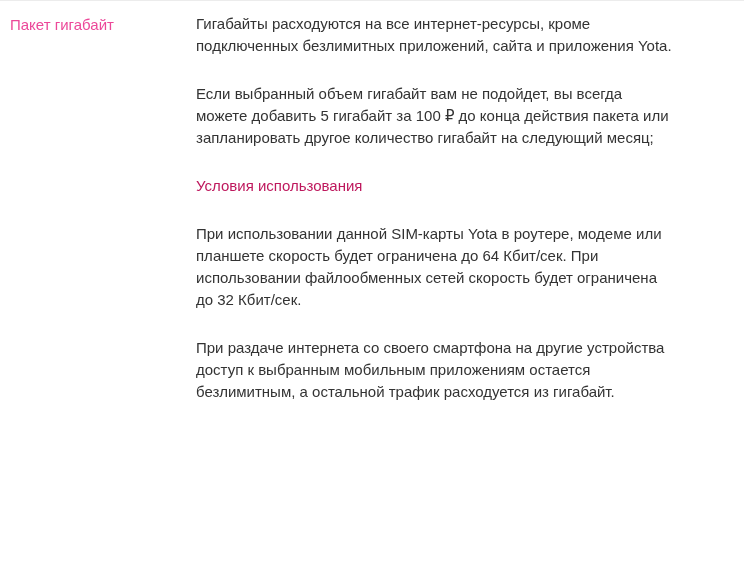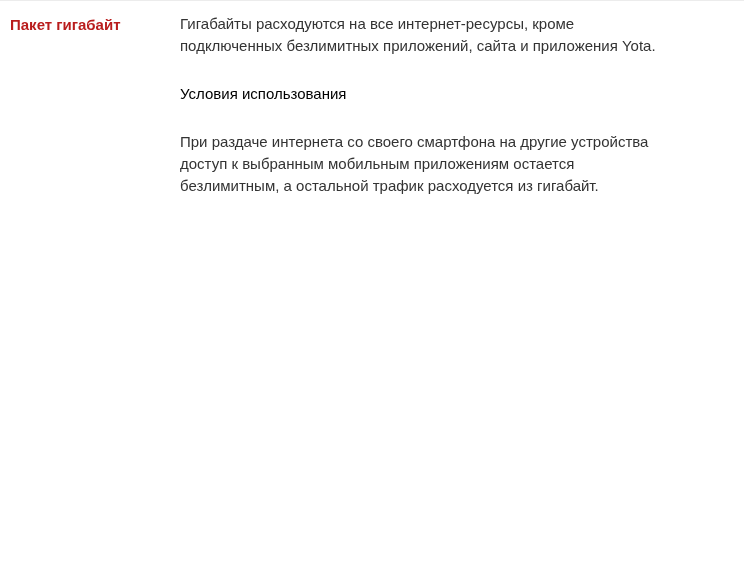--- a/index.html
+++ b/index.html
@@ -17,46 +17,48 @@
     align-items: flex-start;
     width: 744px;
     padding: 12px 10px 0 10px;
     border-top: 1px solid #ececec;
   }
 
   .label-col {
     width: 170px;
     flex: 0 0 170px;
     font-size: 15px;
-    font-weight: bold;
-    color: #b91c1c;
+    font-weight: normal;
+    color: #ec4899;
     line-height: 22px;
     padding-top: 1px;
   }
 
   .text-col {
     width: 497px;
     flex: 0 0 497px;
     font-size: 15px;
     line-height: 22px;
     color: #333333;
   }
 
   .text-col p {
-    margin: 0 0 26px 0;
+    margin: 0 0 26px 16px;
   }
 
   .text-col p.muted {
-    color: #000000;
+    color: #be185d;
   }
 </style>
 </head>
 <body>
 
 <div class="terms-row">
   <div class="label-col">Пакет гигабайт</div>
   <div class="text-col">
 
   <p>Гигабайты расходуются на все интернет-ресурсы, кроме подключенных безлимитных приложений, сайта и приложения Yota.</p>
+      <p>Если выбранный объем гигабайт вам не подойдет, вы всегда можете добавить 5 гигабайт за 100 ₽ до конца действия пакета или запланировать другое количество гигабайт на следующий месяц;</p>
       <p class="muted">Условия использования</p>
+      <p>При использовании данной SIM-карты Yota в роутере, модеме или планшете скорость будет ограничена до 64 Кбит/сек. При использовании файлообменных сетей скорость будет ограничена до 32 Кбит/сек.</p>
       <p>При раздаче интернета со своего смартфона на другие устройства доступ к выбранным мобильным приложениям остается безлимитным, а остальной трафик расходуется из гигабайт.</p>
     </div>
 </div>
 
 </body></html>

